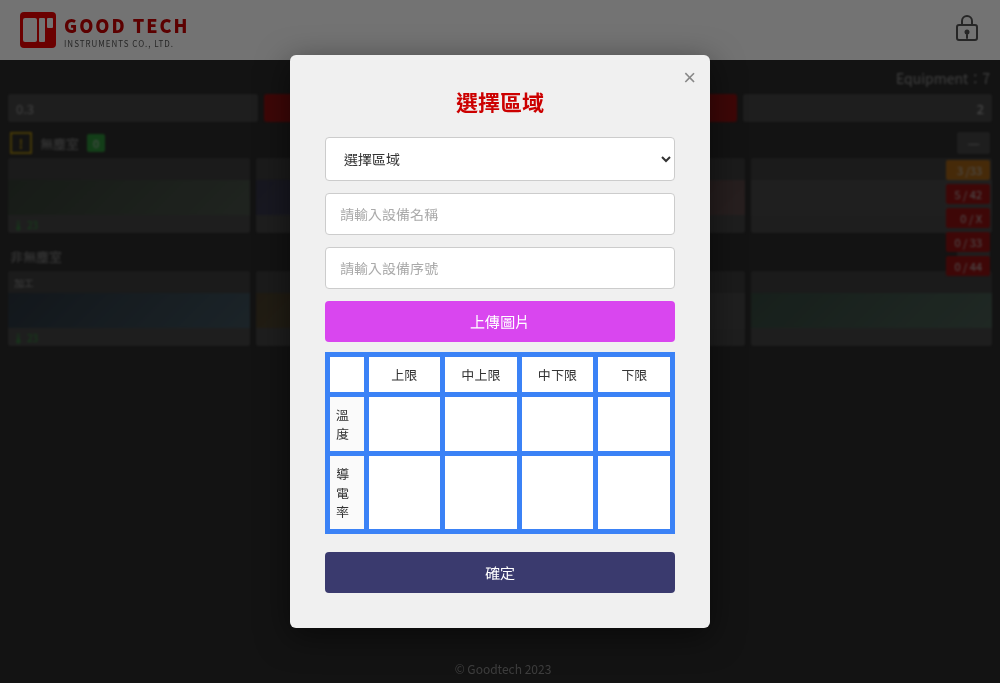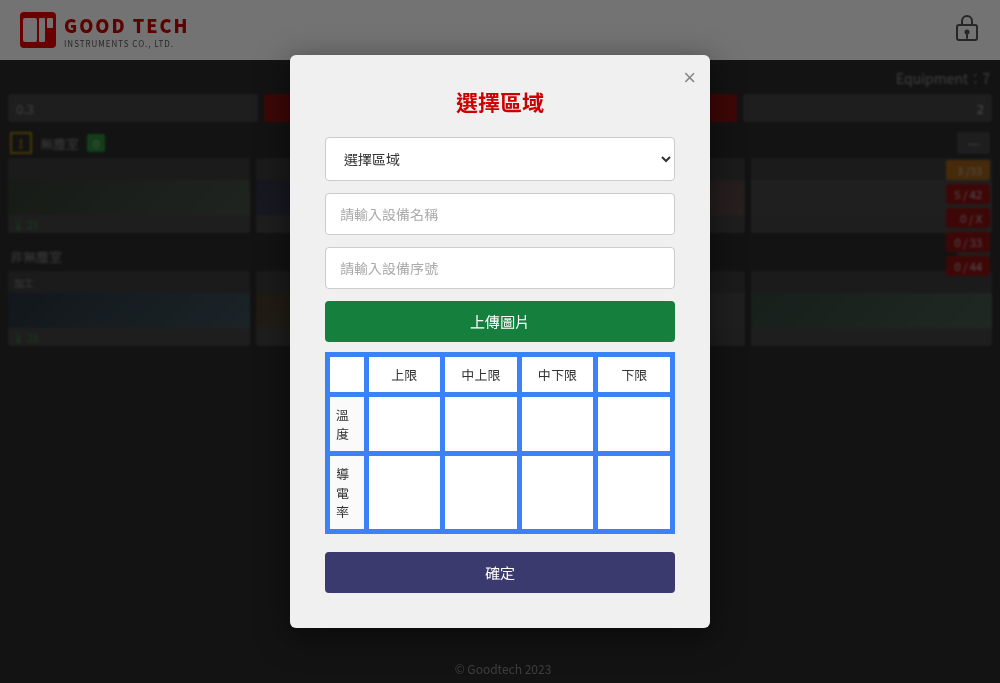--- a/index.html
+++ b/index.html
@@ -113,21 +113,21 @@
       color: #333;
       font-family: inherit;
     }
     .modal-input::placeholder {
       color: #aaa;
     }
     .upload-btn {
       display: block;
       width: 100%;
       padding: 10px;
-      background: #15803d;
+      background: #d946ef;
       color: #fff;
       border: none;
       border-radius: 4px;
       font-size: 15px;
       cursor: pointer;
       text-align: center;
       margin-bottom: 10px;
       font-family: inherit;
     }
 

